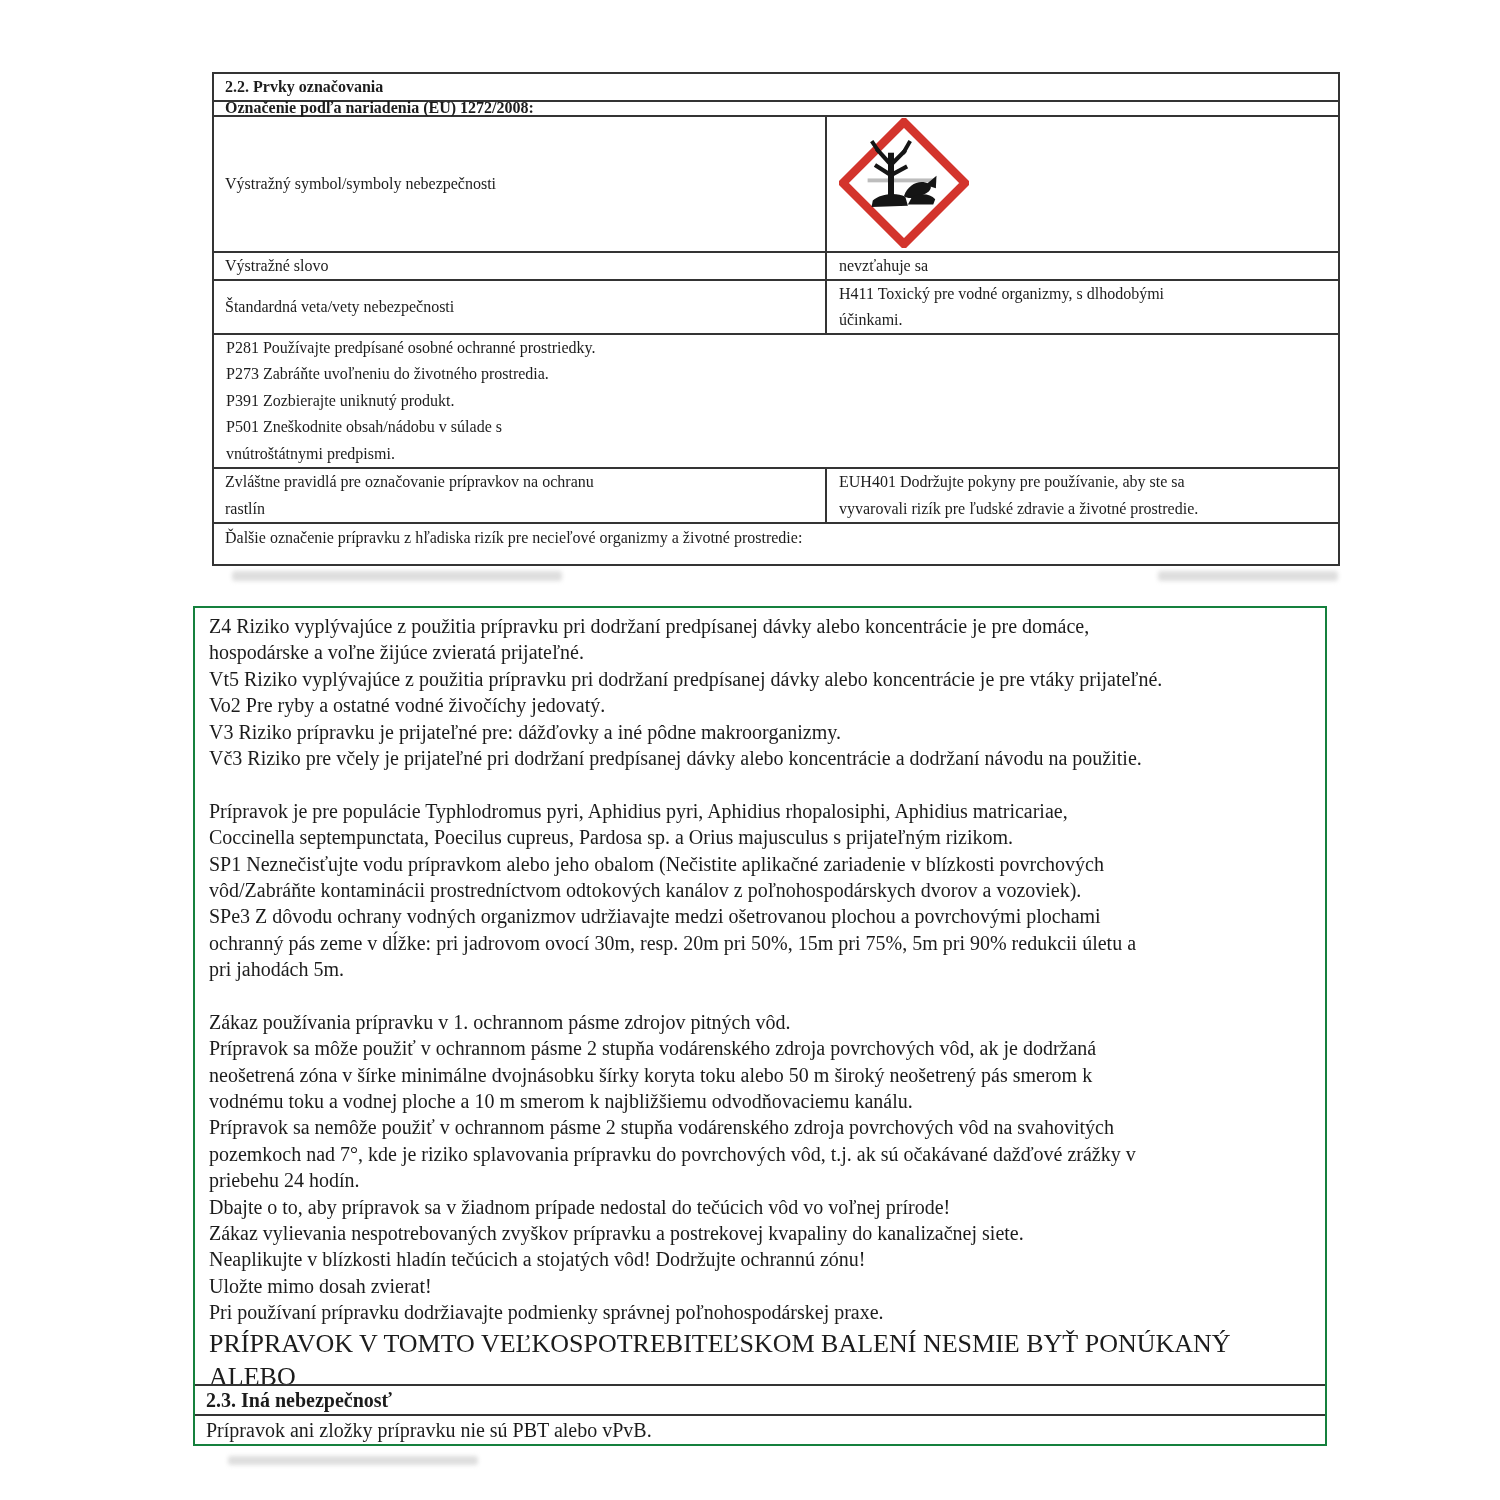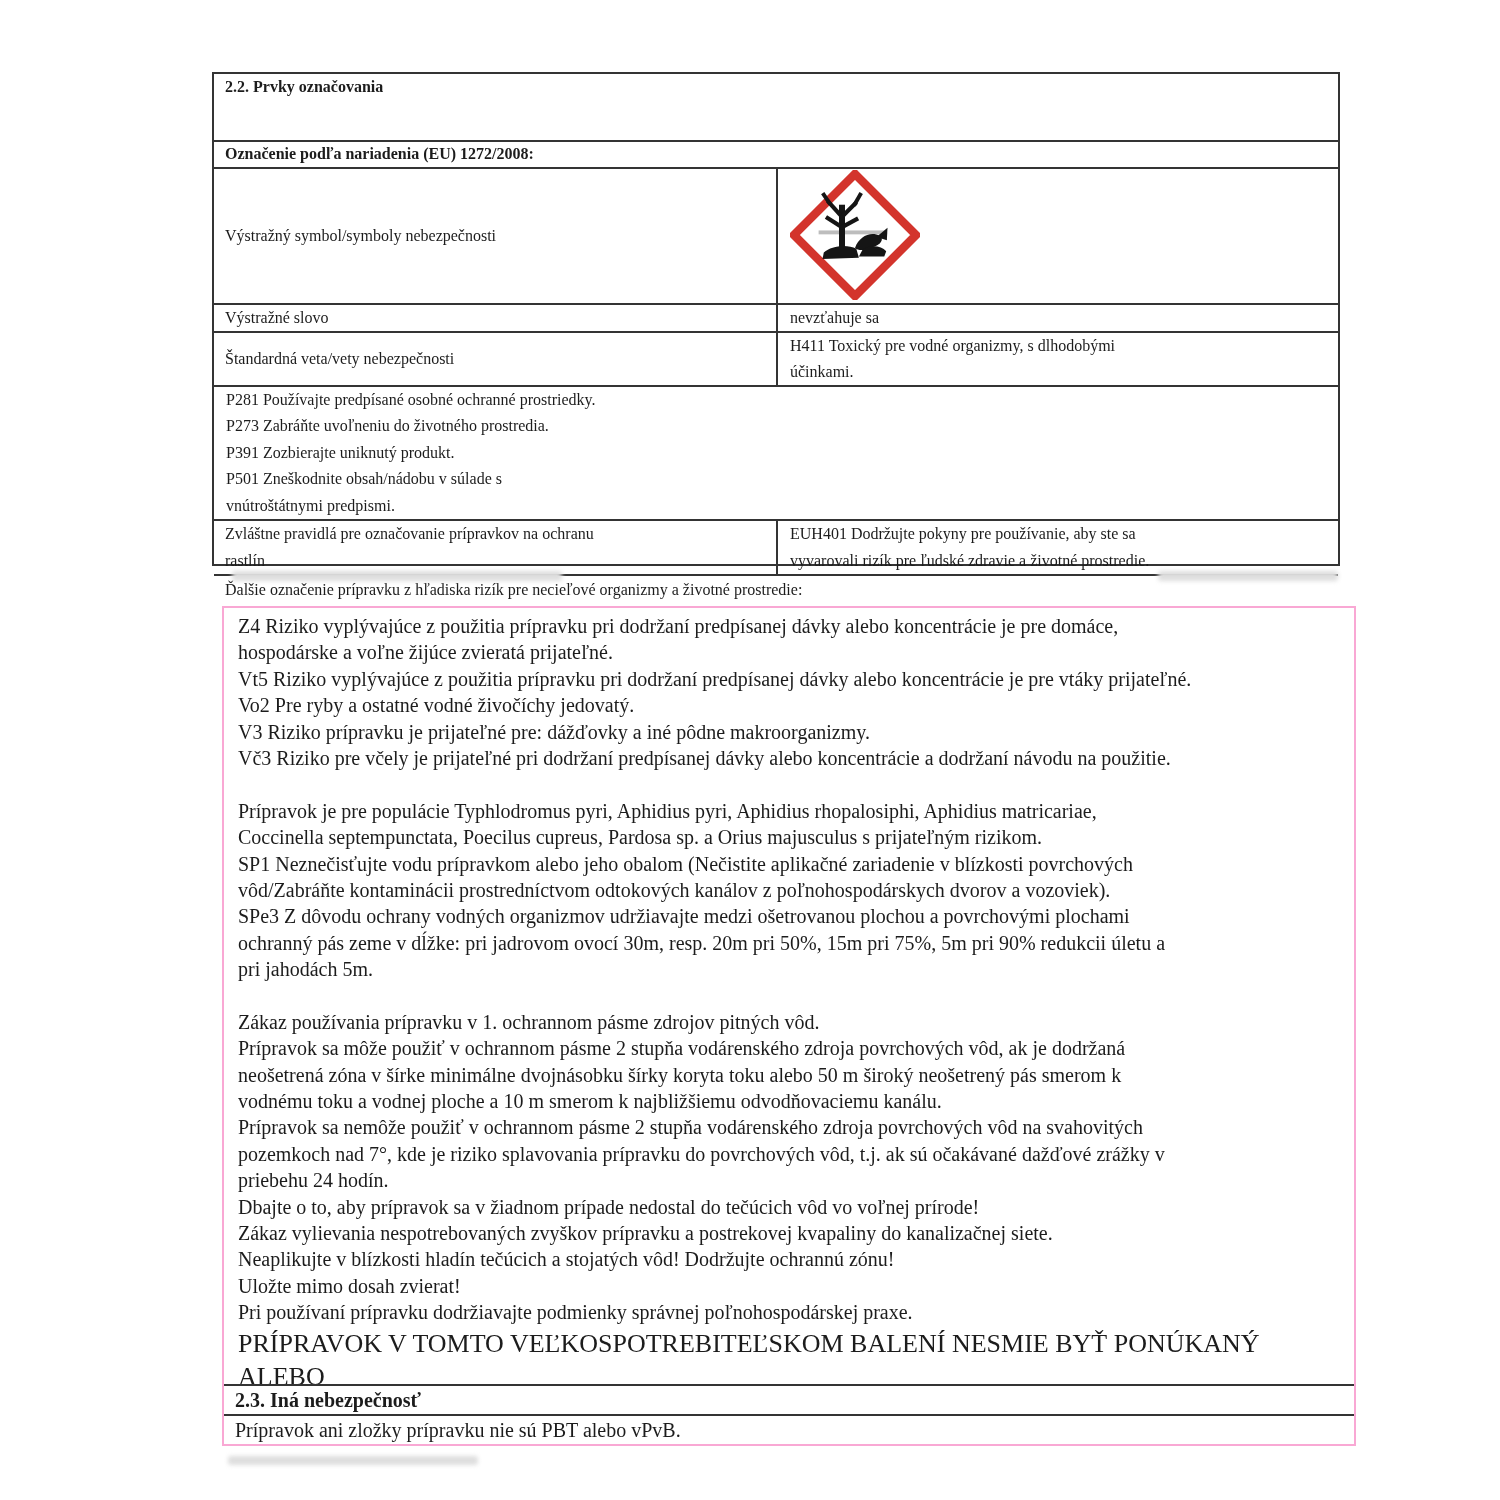--- a/index.html
+++ b/index.html
@@ -3,33 +3,33 @@
 <meta charset="utf-8">
 <style>
   html,body{margin:0;padding:0;background:#fff;}
   .page{position:relative;width:1500px;height:1500px;background:#ffffff;
         font-family:"Liberation Serif","DejaVu Serif",serif;color:#1c1c1c;}
   
   .t1{position:absolute;left:212px;top:72px;width:1128px;height:494px;
       border:2px solid #343434;box-sizing:border-box;font-size:16px;line-height:26.4px;}
   .t1 .row{box-sizing:border-box;width:100%;display:flex;}
   .t1 .row + .row{border-top:2px solid #343434;}
-  .rA{height:26px;}  .rB{height:27px;margin-top:40px;}  .rC{height:136px;}
+  .rA{height:26px;}  .rB{height:15px;}  .rC{height:136px;}
   .rD{height:28px;}  .rE{height:54px;}  .rF{height:134px;}
   .rG{height:55px;}  .rH{height:30px;}
   .bold{font-weight:bold;}
   .cellpad{align-items:center;padding-left:11px;}
-  .lcell{box-sizing:border-box;width:564px;border-right:2px solid #343434;
+  .lcell{box-sizing:border-box;width:613px;border-right:2px solid #343434;
          display:flex;align-items:center;padding-left:11px;white-space:pre-line;}
   .rcell{box-sizing:border-box;flex:1;display:flex;align-items:center;
          padding-left:12px;white-space:pre-line;}
   .picto-cell{align-items:flex-start;padding-top:1px;}
   
-  .t2{position:absolute;left:222px;top:606px;width:1134px;height:840px;
-      border:2px solid #f9a8d4;box-sizing:border-box;font-size:20px;}
+  .t2{position:absolute;left:193px;top:606px;width:1134px;height:840px;
+      border:2px solid #15803d;box-sizing:border-box;font-size:20px;}
   .block{box-sizing:border-box;height:776px;padding:5px 13px 0 14px;overflow:hidden;}
   .bline{white-space:nowrap;line-height:26.4px;height:26.4px;}
   .statement{white-space:pre-line;font-size:26px;line-height:33px;margin-top:1px;}
   .sectrow{box-sizing:border-box;height:30px;border-top:2px solid #343434;
            display:flex;align-items:center;padding-left:11px;}
   
   .smudge{position:absolute;background:#dedede;filter:blur(2px);border-radius:3px;}
   svg{display:block;}
 </style>
 </head>

